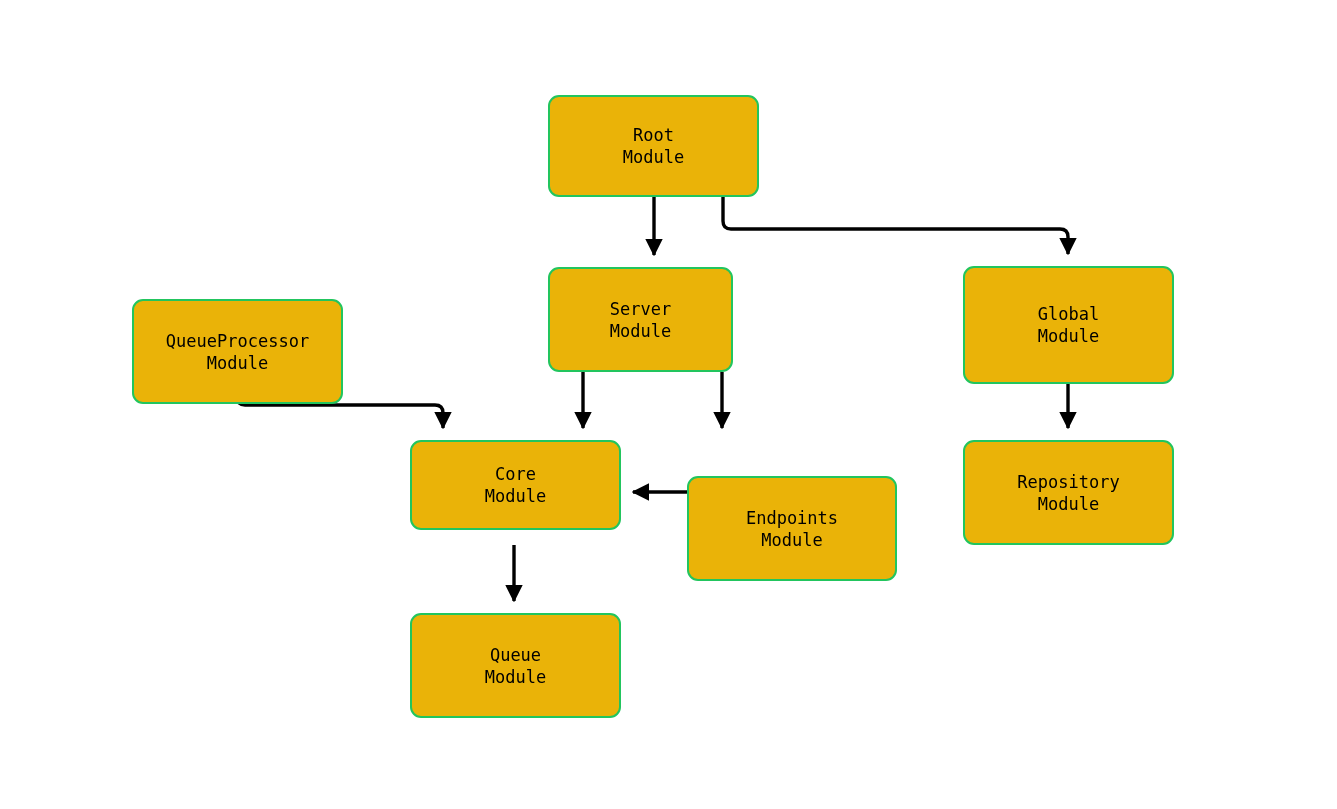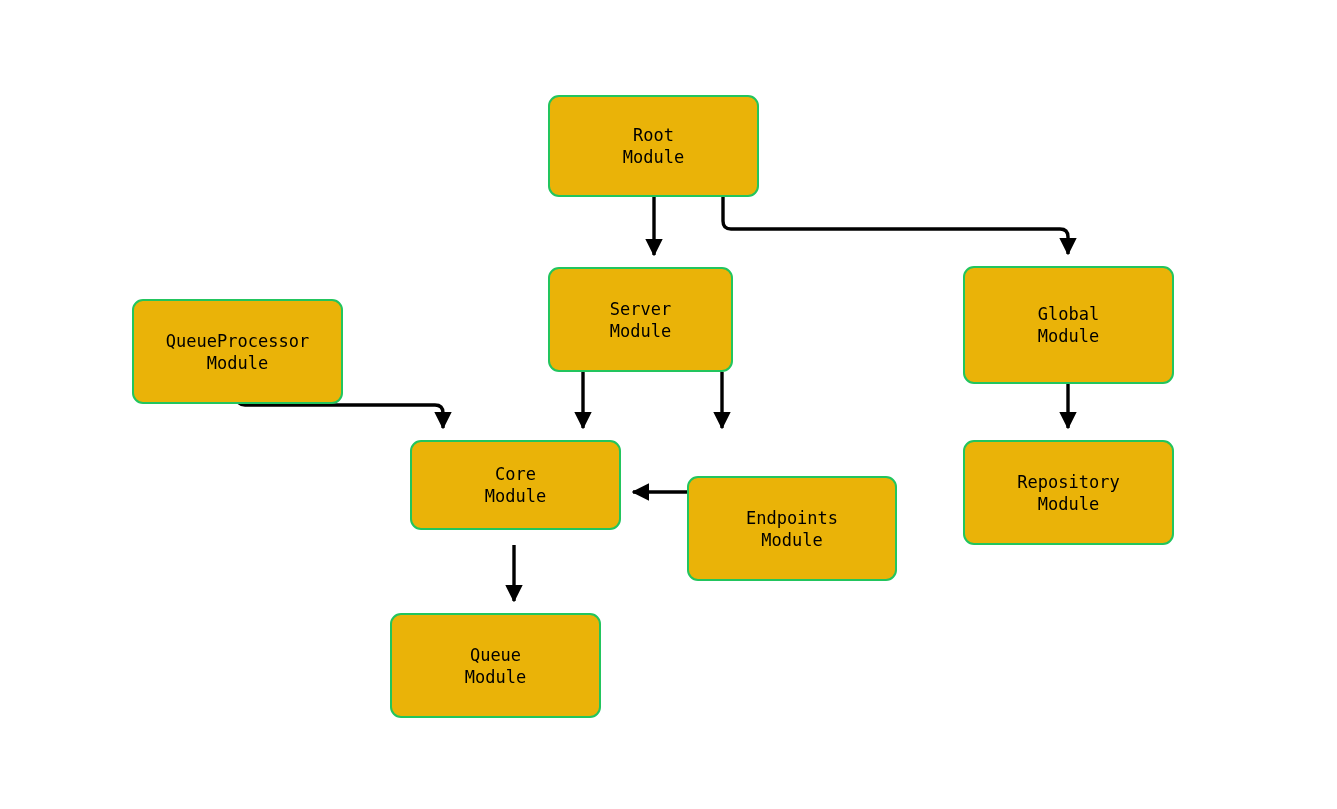--- a/index.html
+++ b/index.html
@@ -104,18 +104,18 @@
   <div class="node" style="left:687px; top:440px; width:210px; height:105px;margin-top:36px;">
     <div class="node-line">Endpoints</div>
     <div class="node-line">Module</div>
   </div>
 
   <div class="node" style="left:963px; top:440px; width:211px; height:105px;">
     <div class="node-line">Repository</div>
     <div class="node-line">Module</div>
   </div>
 
-  <div class="node" style="left:390px; top:613px; width:211px; height:105px;">
+  <div class="node" style="left:410px; top:613px; width:211px; height:105px;">
     <div class="node-line">Queue</div>
     <div class="node-line">Module</div>
   </div>
 
 </div>
 
 </body></html>

